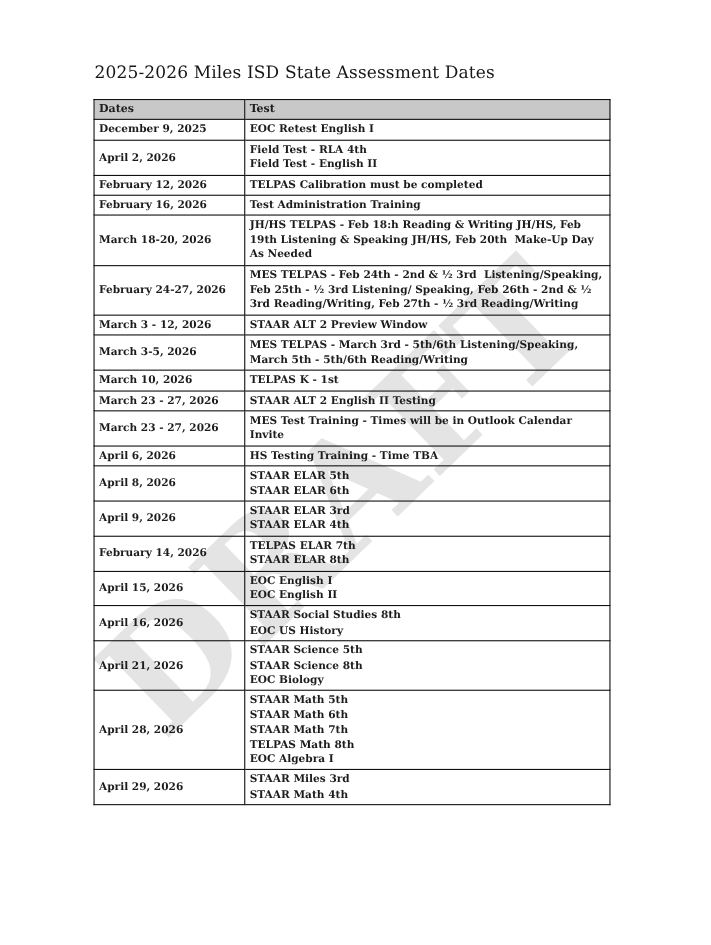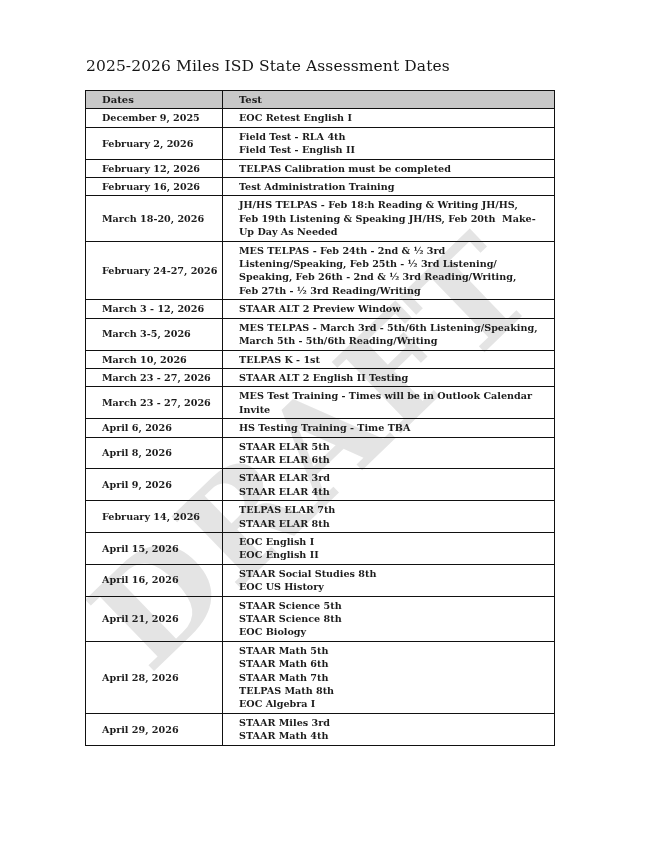--- a/index.html
+++ b/index.html
@@ -30,21 +30,21 @@
     letter-spacing:0.1px;z-index:1;
   }
   table.assessment-table{
     position:absolute;left:85px;top:90px;width:470px;
     border-collapse:collapse;table-layout:fixed;z-index:1;
     background:transparent;
   }
   col.date-col{width:137px;}
   th,td{
     border:1px solid var(--border-color);
-    padding:2px 16px;
+    padding:2px 4px;
     font-size:9.6px;font-weight:bold;line-height:13.4px;
     text-align:left;color:var(--text-color);
   }
   th{
     background:var(--header-bg);
     font-size:10px;height:17px;vertical-align:middle;
   }
   td{vertical-align:middle;background:transparent;}
   td.date-cell{white-space:nowrap;overflow:hidden;}
   td.test-cell div{white-space:pre-wrap;}
@@ -68,21 +68,21 @@
     </tr>
   </thead>
   <tbody id="table-body">
       <tr>
         <td class="date-cell">December 9, 2025</td>
         <td class="test-cell">
           <div>EOC Retest English I</div>
         </td>
       </tr>
       <tr>
-        <td class="date-cell">February 2, 2026</td>
+        <td class="date-cell">April 2, 2026</td>
         <td class="test-cell">
           <div>Field Test - RLA 4th</div>
           <div>Field Test - English II</div>
         </td>
       </tr>
       <tr>
         <td class="date-cell">February 12, 2026</td>
         <td class="test-cell">
           <div>TELPAS Calibration must be completed</div>
         </td>

